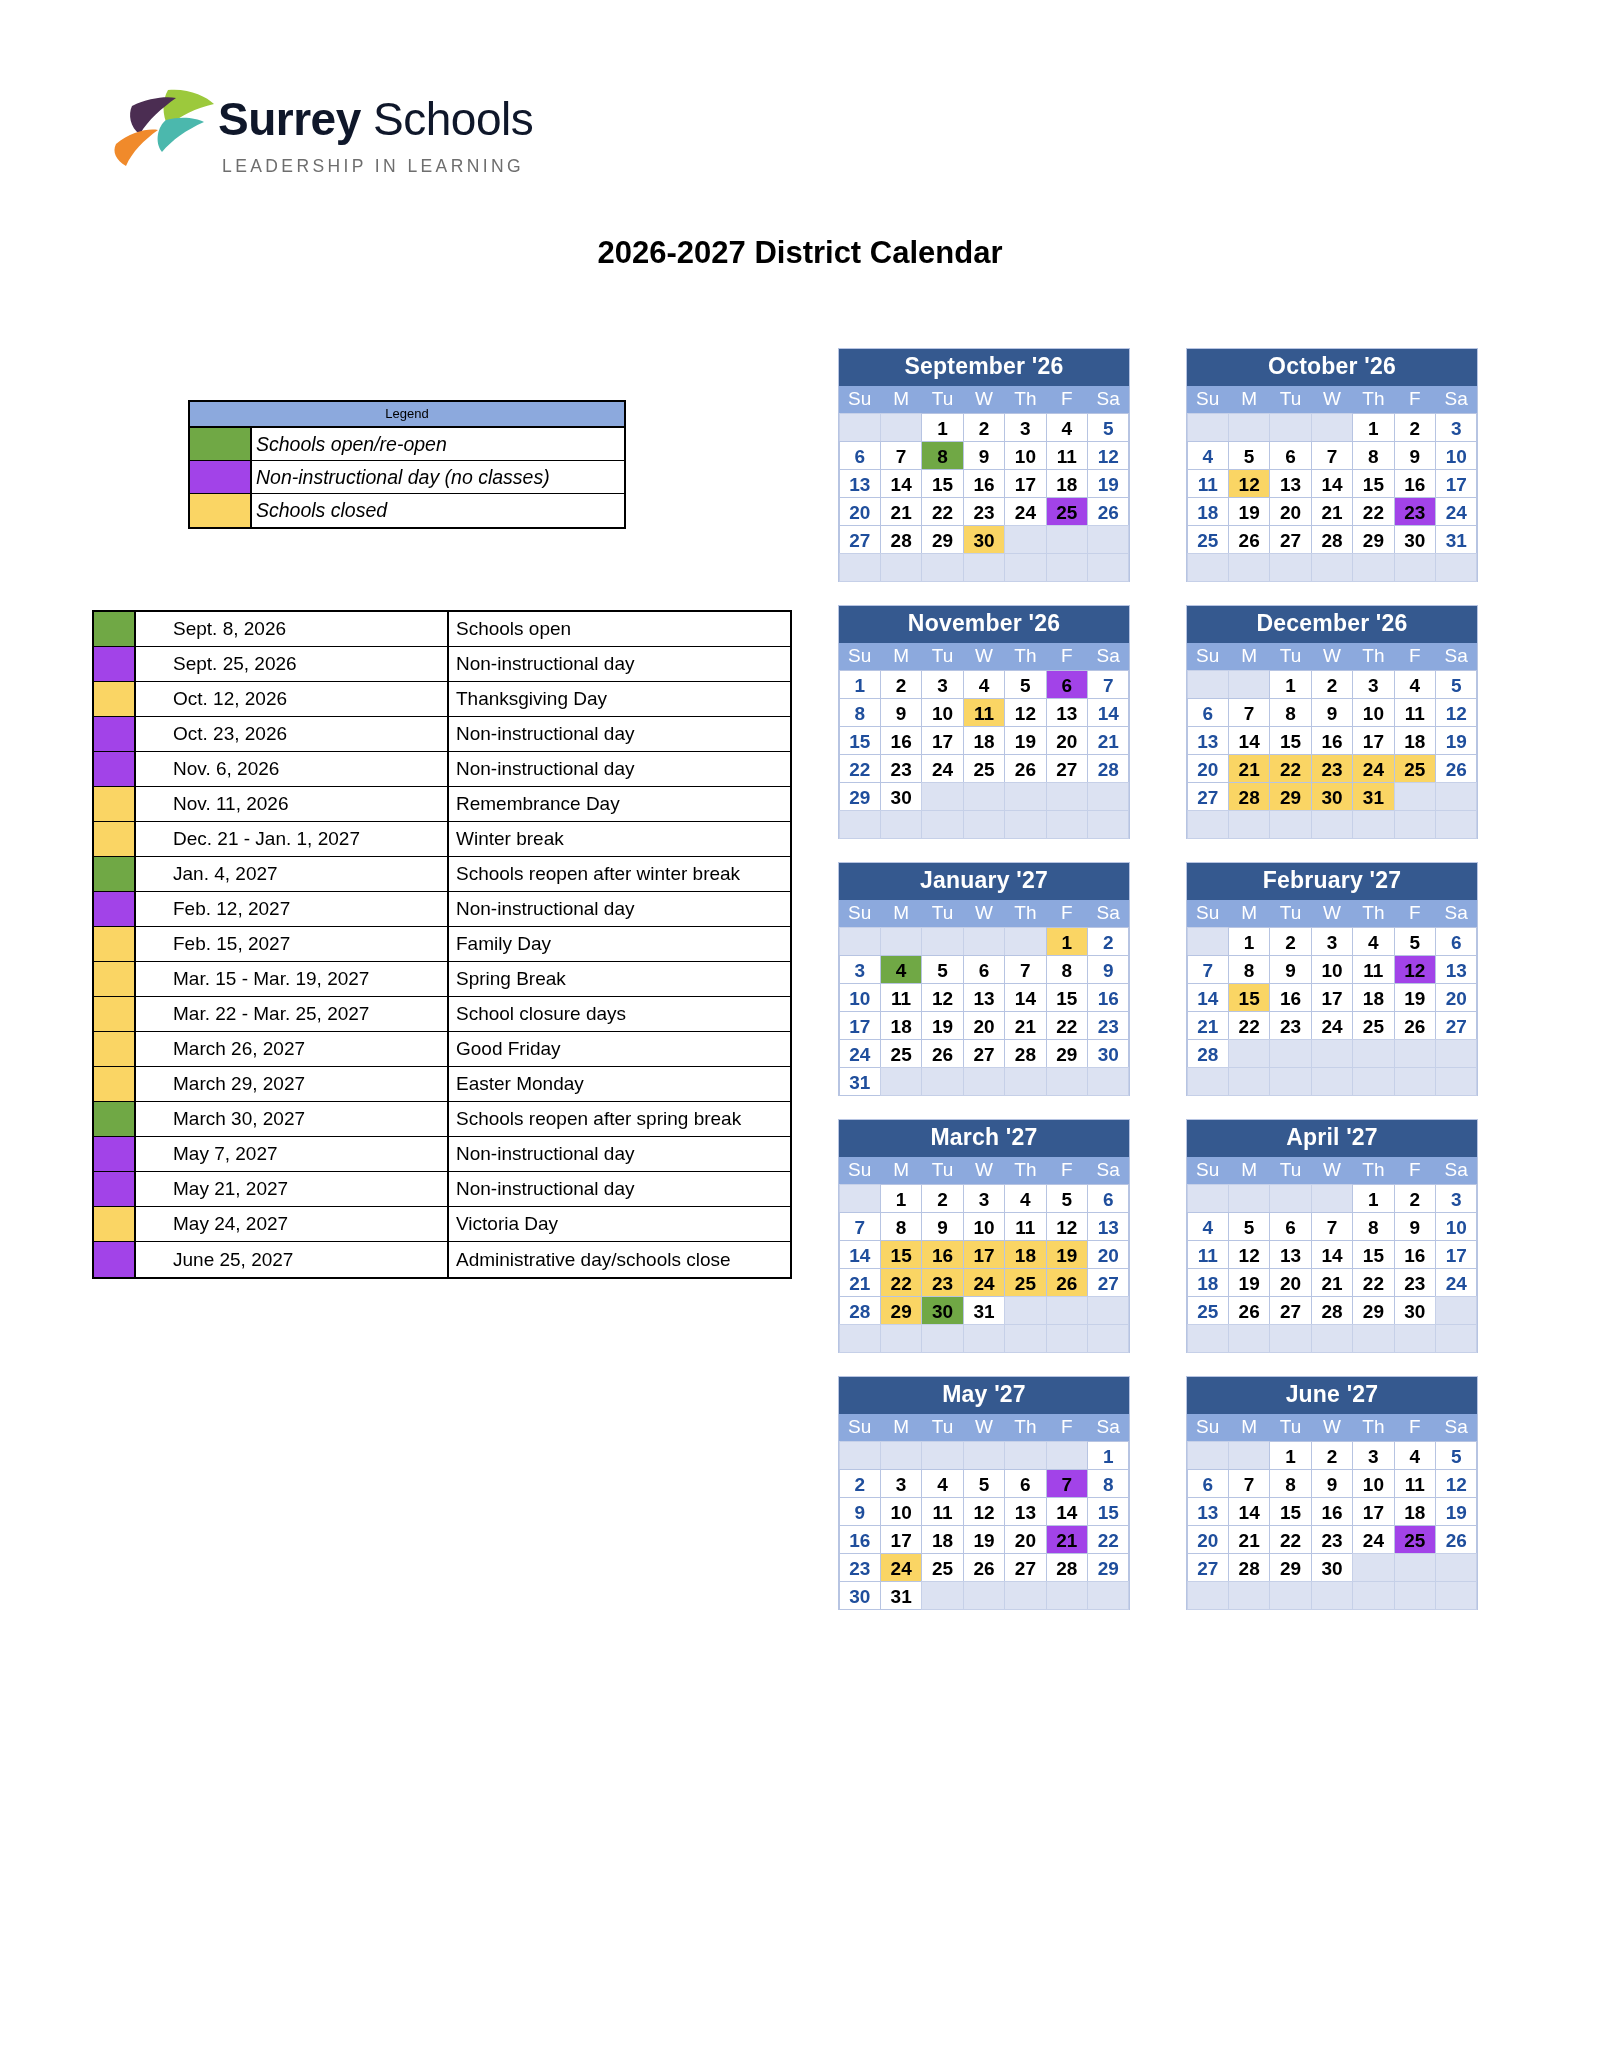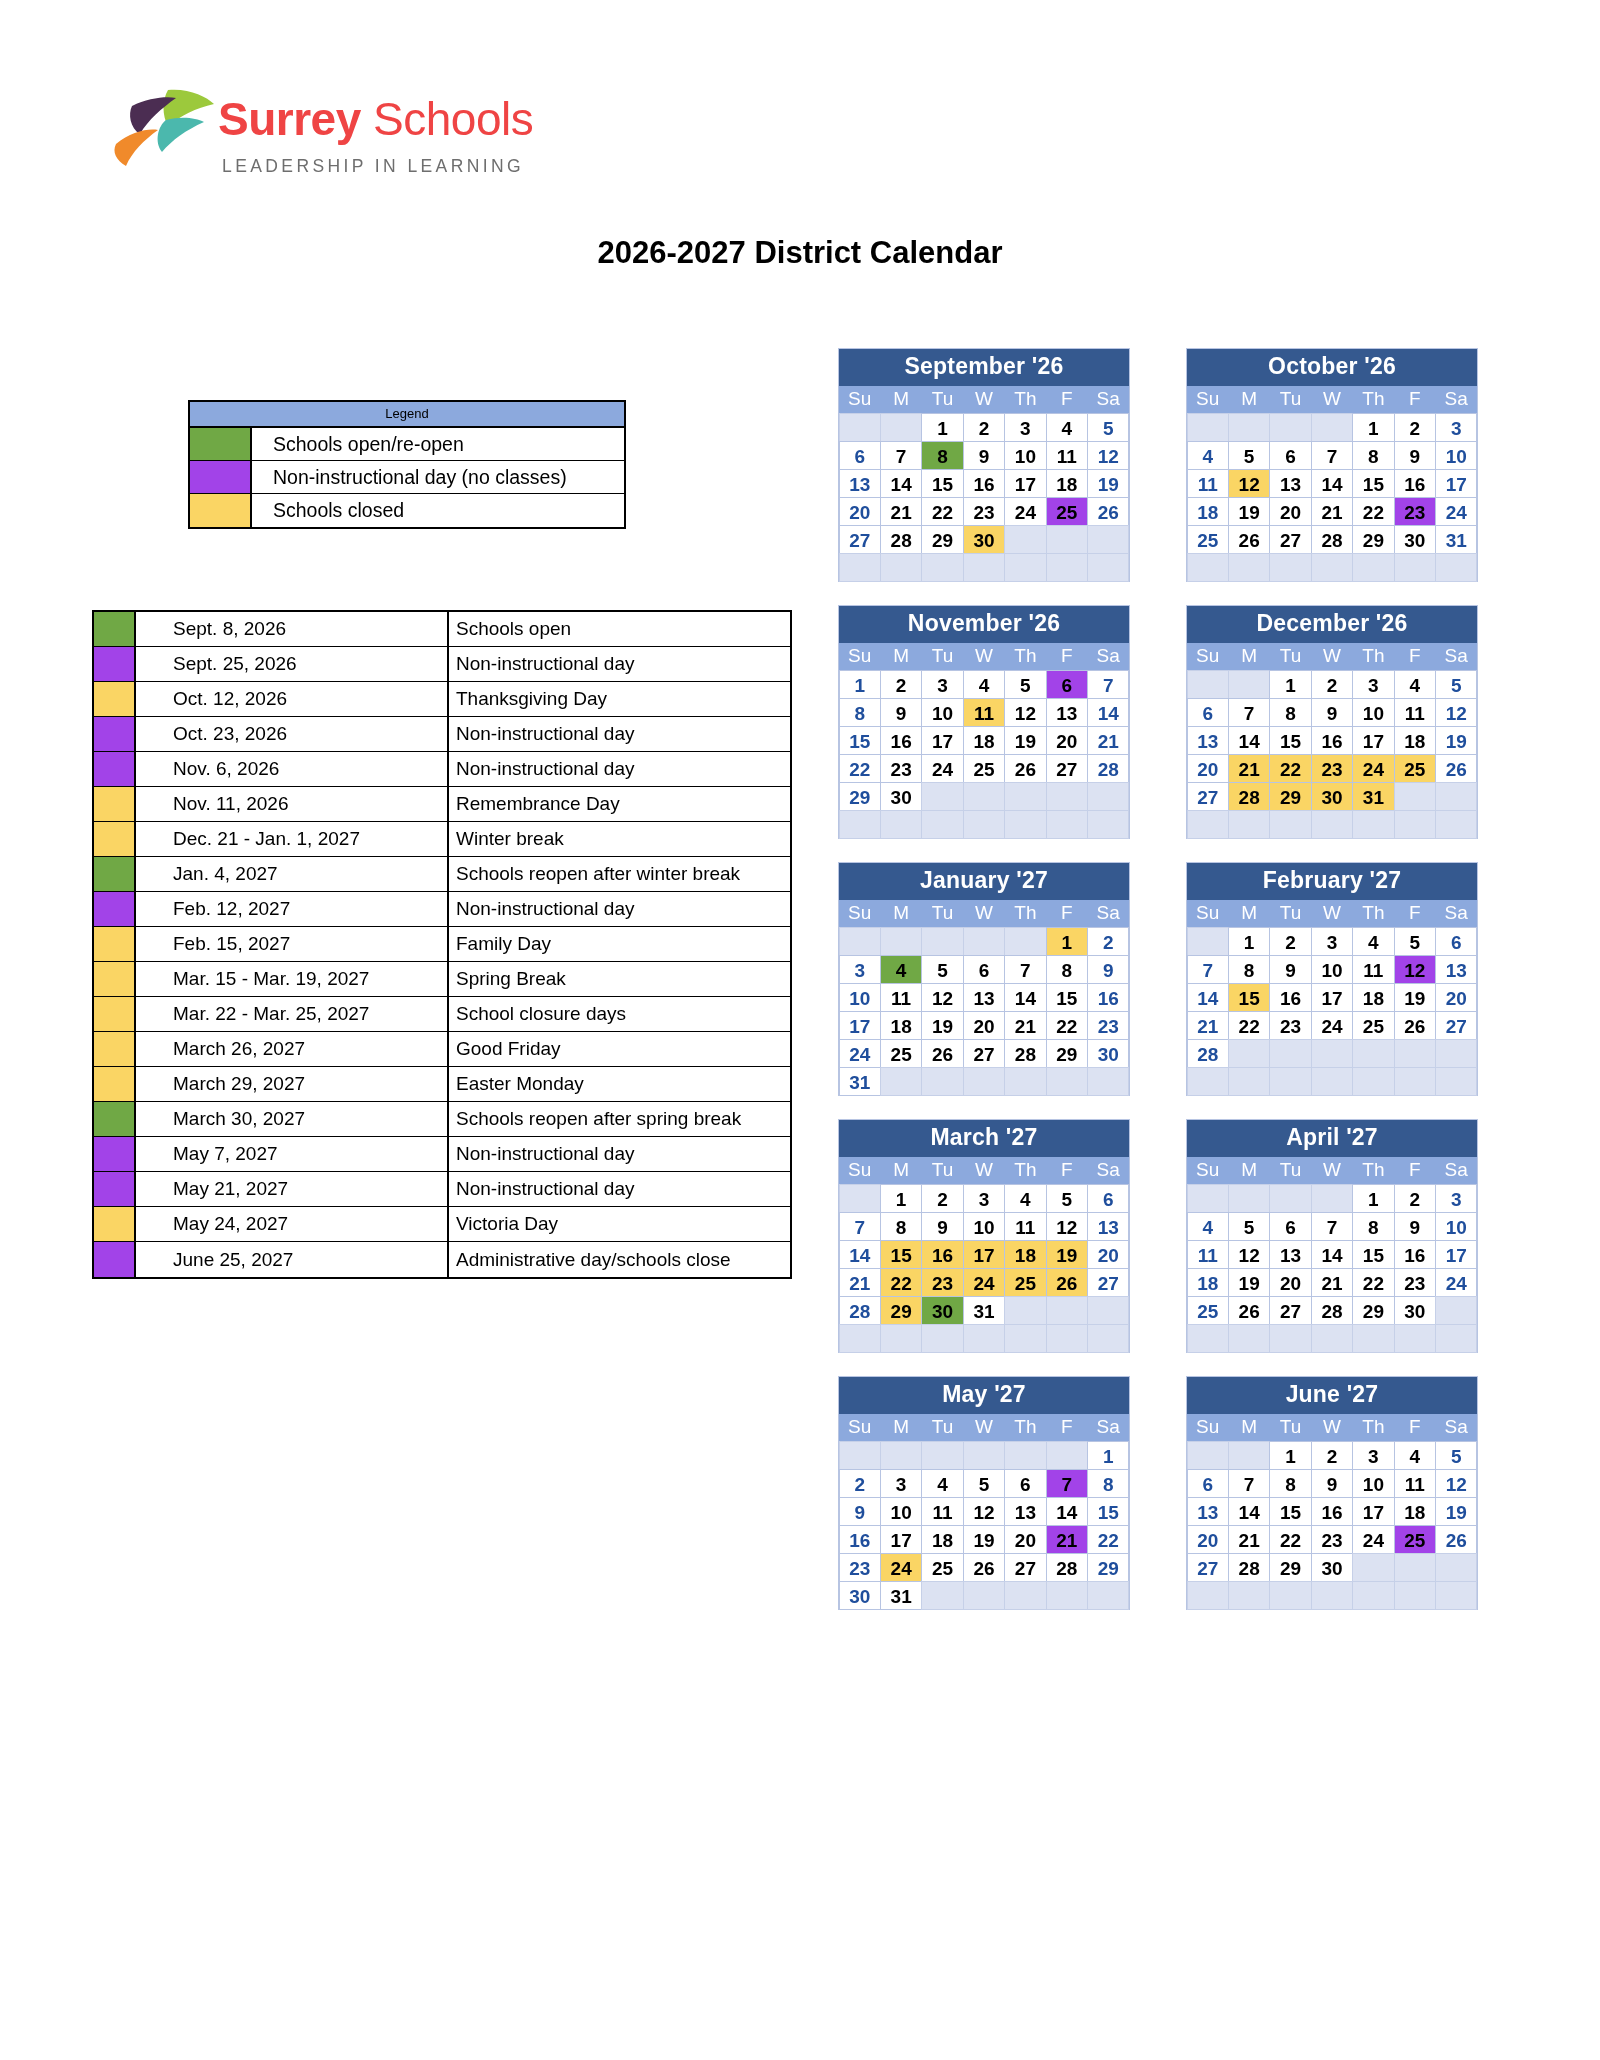--- a/index.html
+++ b/index.html
@@ -21,21 +21,21 @@
     width: 420px;
     height: 120px;
   }
   #logo-mark { position: absolute; left: 0; top: 8px; width: 108px; height: 92px; }
   #logo-wordmark {
     position: absolute;
     left: 108px;
     top: 14px;
     font-size: 46px;
     font-weight: bold;
-    color: #ef4444;
+    color: #0f172a;
     letter-spacing: -0.5px;
     white-space: nowrap;
   }
   #logo-wordmark .light { font-weight: normal; }
   #logo-tagline {
     position: absolute;
     left: 112px;
     top: 78px;
     font-size: 17.5px;
     color: #6E6E6E;
@@ -81,23 +81,24 @@
   .legend-row:last-child { border-bottom: none; }
   .legend-swatch {
     width: 62px;
     flex: 0 0 62px;
     border-right: 2px solid #000;
   }
   .legend-label {
     flex: 1;
     display: flex;
     align-items: center;
-    padding-left: 21px;
+    padding-left: 4px;
     font-size: 19.5px;
     color: #000;
+    font-style: italic;
   }
 
   
   #events {
     position: absolute;
     left: 92px;
     top: 610px;
     width: 700px;
     border: 2px solid #000;
   }

